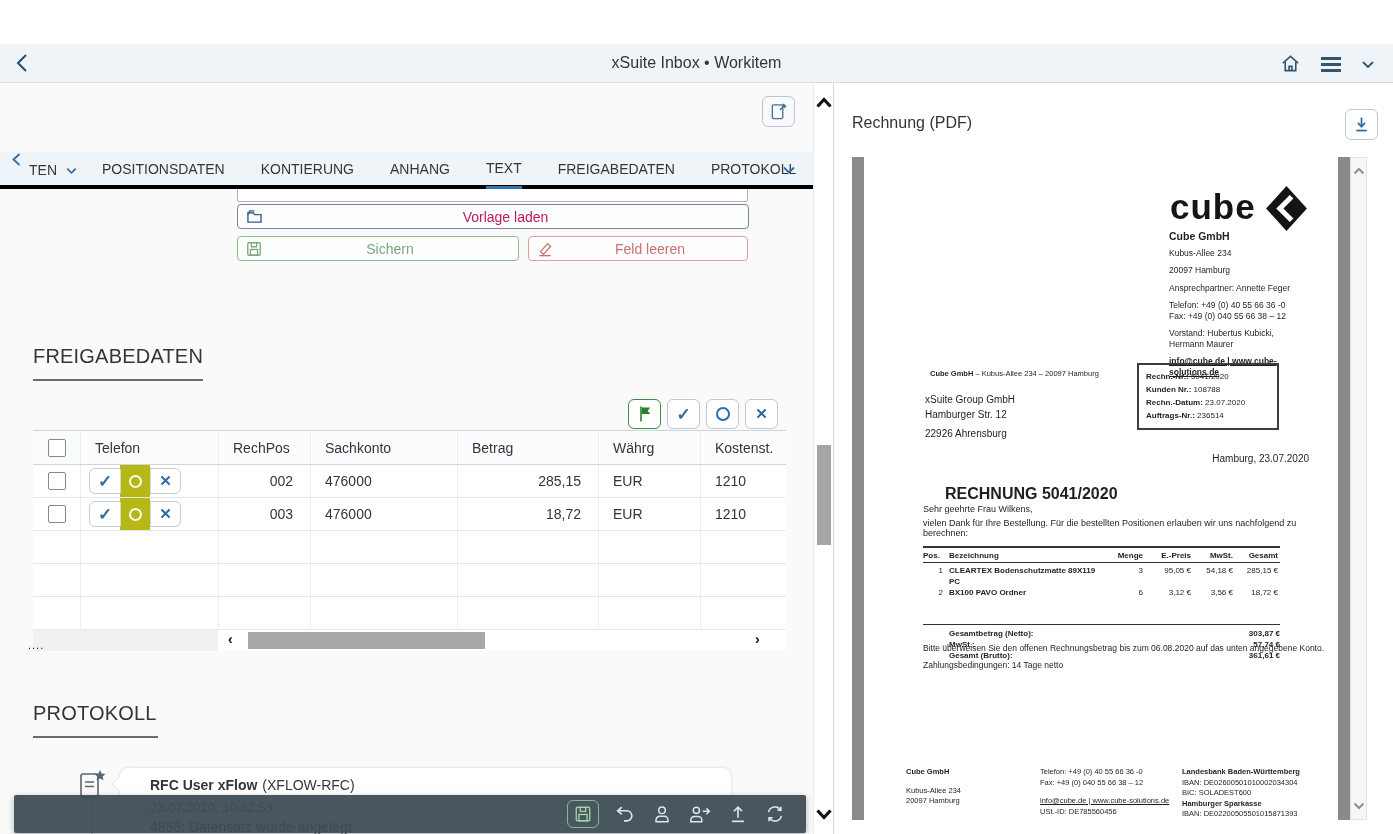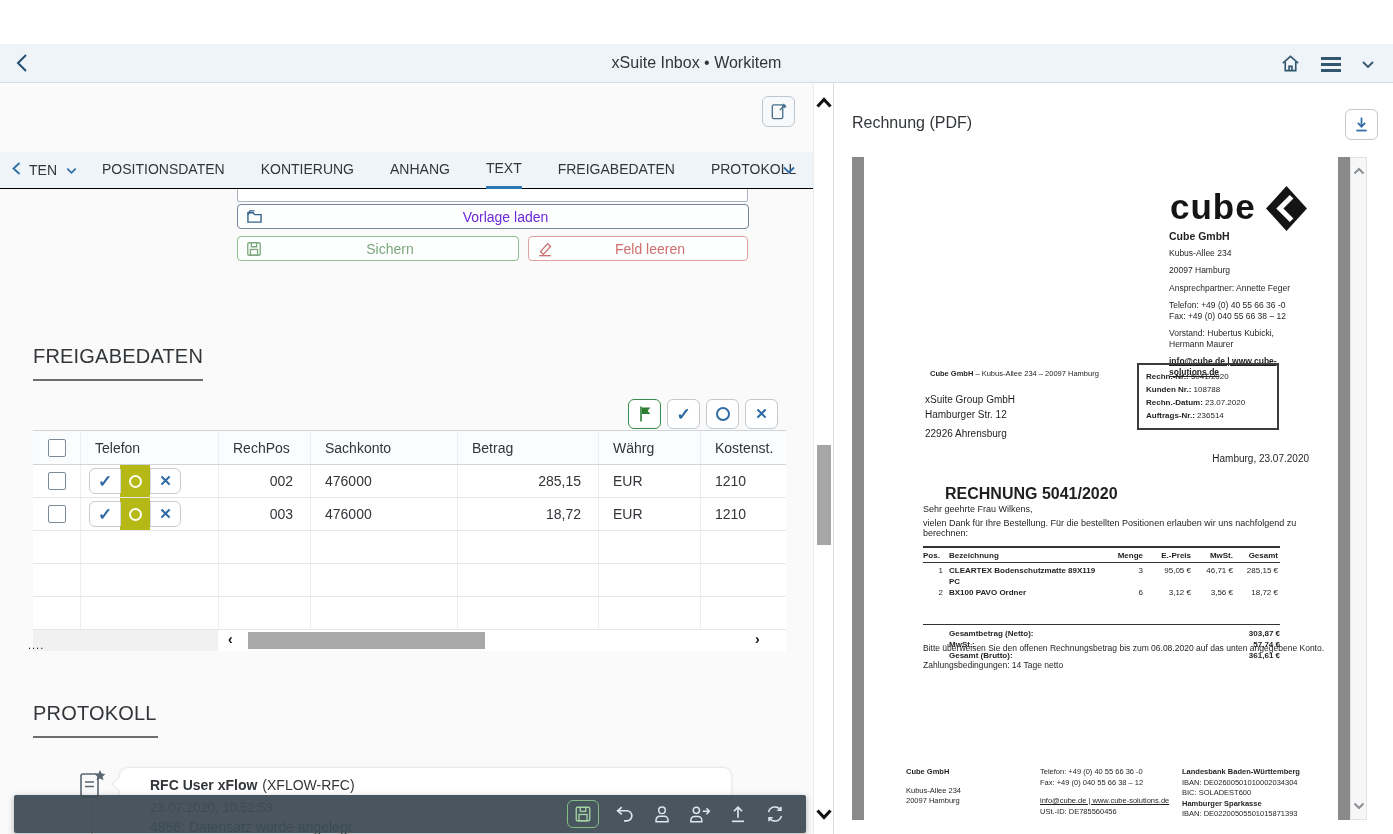--- a/index.html
+++ b/index.html
@@ -27,33 +27,33 @@
   .crumb { position:absolute; left:0; right:0; top:10px; text-align:center; font-size:16px; color:#32363a; }
   .sub-icons { position:absolute; right:18px; top:9px; display:flex; align-items:center; gap:18px; }
 
   
   .left-panel { position:absolute; top:83px; left:0; width:813px; bottom:0; background:#fafafa; overflow:hidden; }
   .wi-title { position:absolute; left:33px; top:22px; font-size:21px; color:#32363a; }
   .pin-btn { position:absolute; left:762px; top:13px; width:33px; height:31px; background:#f7f9fb;
     border:1px solid #bcc7d1; border-radius:6px; display:flex; align-items:center; justify-content:center; }
 
   .tabbar { position:absolute; left:0; top:69px; right:0; height:37px; background:#eff4f9;
-    border-bottom:1px solid #000000; display:flex; align-items:center; z-index:3; }
+    border-bottom:4px solid #000000; display:flex; align-items:flex-start; z-index:3; }
   .tab-scroll-left { margin-left:10px; margin-right:6px; }
   .tab { font-size:14px; color:#32363a; margin-right:36px; height:37px; line-height:35px; white-space:nowrap; cursor:pointer; }
   .tab.first { display:flex; align-items:center; gap:8px; margin-right:24px; }
   .tab.active { border-bottom:3px solid #3076b5; line-height:33px; }
   .tab-overflow { position:absolute; right:16px; top:10px; }
 
   .wi-input { position:absolute; left:237px; top:88px; width:511px; height:31px; background:#fff;
     border:1px solid #a9b4bf; border-radius:2px; z-index:1; }
   .btn { position:absolute; height:25px; border-radius:4px; background:#fdfefe; display:flex;
     align-items:center; font-size:14px; cursor:pointer; }
   .btn .lbl { flex:1; text-align:center; }
-  .btn-vorlage { left:237px; top:121px; width:512px; border:1px solid #78859a; color:#6d28d9; }
+  .btn-vorlage { left:237px; top:121px; width:512px; border:1px solid #78859a; color:#be185d; }
   .btn-sichern { left:237px; top:153px; width:282px; border:1px solid #8fbe8f; color:#7da87d; }
   .btn-feld { left:528px; top:153px; width:220px; border:1px solid #e0a0a0; color:#ce6f6f; }
   .btn svg { margin-left:8px; }
 
   .sec-title { position:absolute; left:33px; font-size:20px; color:#32363a; letter-spacing:0.2px; }
   .sec-rule { position:absolute; left:33px; height:2px; background:#6a6d70; }
 
   .iconrow { position:absolute; left:628px; top:316px; display:flex; gap:6px; }
   .sq { width:33px; height:30px; border:1px solid #c2c9cf; border-radius:6px; background:#fff;
     display:flex; align-items:center; justify-content:center; cursor:pointer; }
@@ -515,21 +515,21 @@
           <div class="r">Menge</div>
           <div class="r">E.-Preis</div>
           <div class="r">MwSt.</div>
           <div class="r">Gesamt</div>
         </div>
         <div class="irow" style="padding-top:2px;">
           <div class="p">1</div>
           <div class="n">CLEARTEX Bodenschutzmatte 89X119 PC</div>
           <div class="r">3</div>
           <div class="r">95,05 €</div>
-          <div class="r">46,71 €</div>
+          <div class="r">54,18 €</div>
           <div class="r">285,15 €</div>
         </div>
         <div class="irow">
           <div class="p">2</div>
           <div class="n">BX100 PAVO Ordner</div>
           <div class="r">6</div>
           <div class="r">3,12 €</div>
           <div class="r">3,56 €</div>
           <div class="r">18,72 €</div>
         </div>

